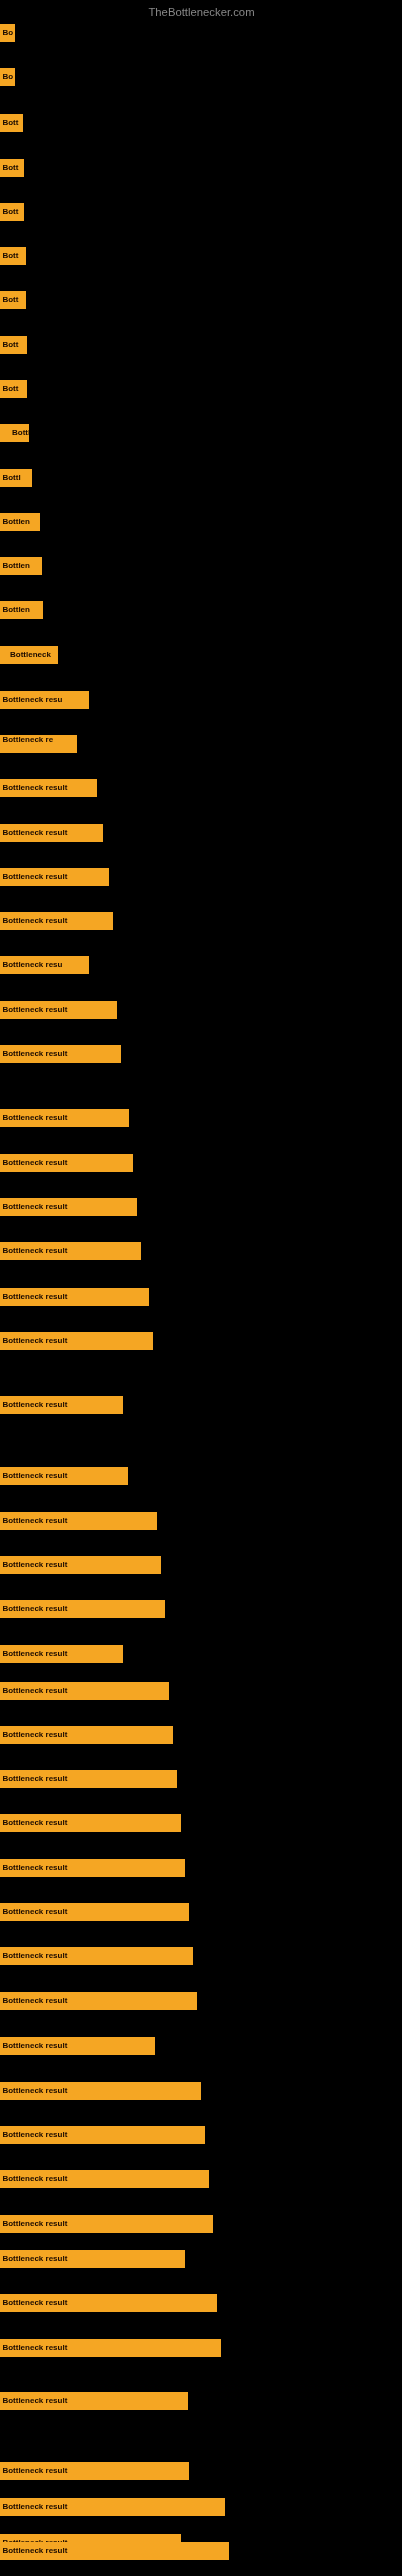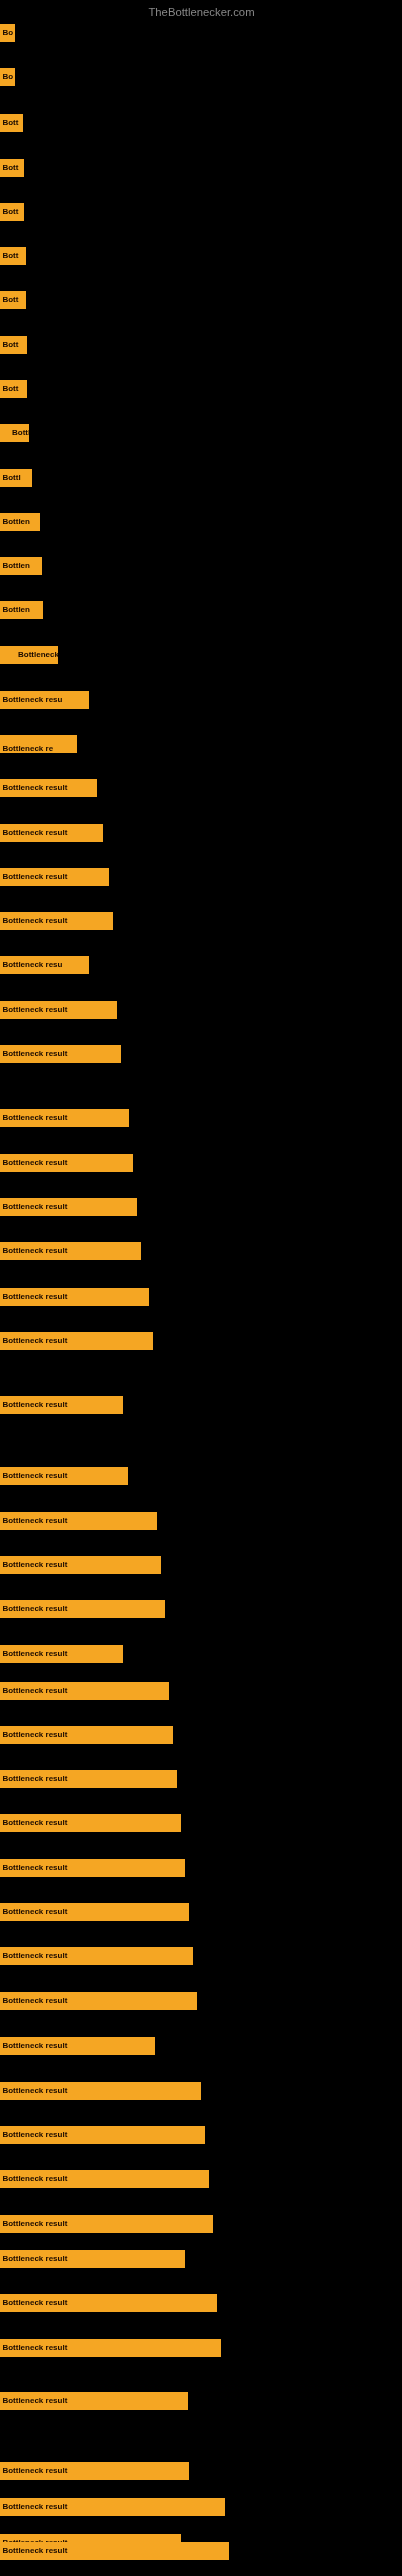--- a/index.html
+++ b/index.html
@@ -78,27 +78,27 @@
   </div>
 <div style="position: absolute; top: 513px; left: 0px; height: 17.7px; background-color: rgb(245, 166, 35); width: 40px; display: flex; align-items: center; padding: 0px 2.4px; font-size: 8px; font-weight: bold; color: rgb(26, 10, 0); white-space: nowrap; overflow: hidden;">
     <span>Bottlen</span>
   </div>
 <div style="position: absolute; top: 557px; left: 0px; height: 17.7px; background-color: rgb(245, 166, 35); width: 42px; display: flex; align-items: center; padding: 0px 2.4px; font-size: 8px; font-weight: bold; color: rgb(26, 10, 0); white-space: nowrap; overflow: hidden;">
     <span>Bottlen</span>
   </div>
 <div style="position: absolute; top: 601px; left: 0px; height: 17.7px; background-color: rgb(245, 166, 35); width: 43px; display: flex; align-items: center; padding: 0px 2.4px; font-size: 8px; font-weight: bold; color: rgb(26, 10, 0); white-space: nowrap; overflow: hidden;">
     <span>Bottlen</span>
   </div>
-<div style="position: absolute; top: 646px; left: 0px; height: 17.7px; background-color: rgb(245, 166, 35); width: 58px; display: flex; align-items: center; padding: 0px 18px; font-size: 8px; font-weight: bold; color: rgb(26, 10, 0); white-space: nowrap; overflow: hidden;">
+<div style="position: absolute; top: 646px; left: 0px; height: 17.7px; background-color: rgb(245, 166, 35); width: 58px; display: flex; align-items: center; padding: 0px 10px; font-size: 8px; font-weight: bold; color: rgb(26, 10, 0); white-space: nowrap; overflow: hidden;">
     <span>Bottleneck</span>
   </div>
 <div style="position: absolute; top: 691px; left: 0px; height: 17.7px; background-color: rgb(245, 166, 35); width: 89px; display: flex; align-items: center; padding: 0px 2.4px; font-size: 8px; font-weight: bold; color: rgb(26, 10, 0); white-space: nowrap; overflow: hidden;">
     <span>Bottleneck resu</span>
   </div>
-<div style="position: absolute; top: 735px; left: 0px; height: 17.7px; background-color: rgb(245, 166, 35); width: 77px; display: flex; align-items: flex-end; padding: 0px 2.4px; font-size: 8px; font-weight: bold; color: rgb(26, 10, 0); white-space: nowrap; overflow: hidden;">
+<div style="position: absolute; top: 735px; left: 0px; height: 17.7px; background-color: rgb(245, 166, 35); width: 77px; display: flex; align-items: flex-start; padding: 0px 2.4px; font-size: 8px; font-weight: bold; color: rgb(26, 10, 0); white-space: nowrap; overflow: hidden;">
     <span>Bottleneck re</span>
   </div>
 <div style="position: absolute; top: 779px; left: 0px; height: 17.7px; background-color: rgb(245, 166, 35); width: 97px; display: flex; align-items: center; padding: 0px 2.4px; font-size: 8px; font-weight: bold; color: rgb(26, 10, 0); white-space: nowrap; overflow: hidden;">
     <span>Bottleneck result</span>
   </div>
 <div style="position: absolute; top: 824px; left: 0px; height: 17.7px; background-color: rgb(245, 166, 35); width: 103px; display: flex; align-items: center; padding: 0px 2.4px; font-size: 8px; font-weight: bold; color: rgb(26, 10, 0); white-space: nowrap; overflow: hidden;">
     <span>Bottleneck result</span>
   </div>
 <div style="position: absolute; top: 868px; left: 0px; height: 17.7px; background-color: rgb(245, 166, 35); width: 109px; display: flex; align-items: center; padding: 0px 2.4px; font-size: 8px; font-weight: bold; color: rgb(26, 10, 0); white-space: nowrap; overflow: hidden;">
     <span>Bottleneck result</span>

